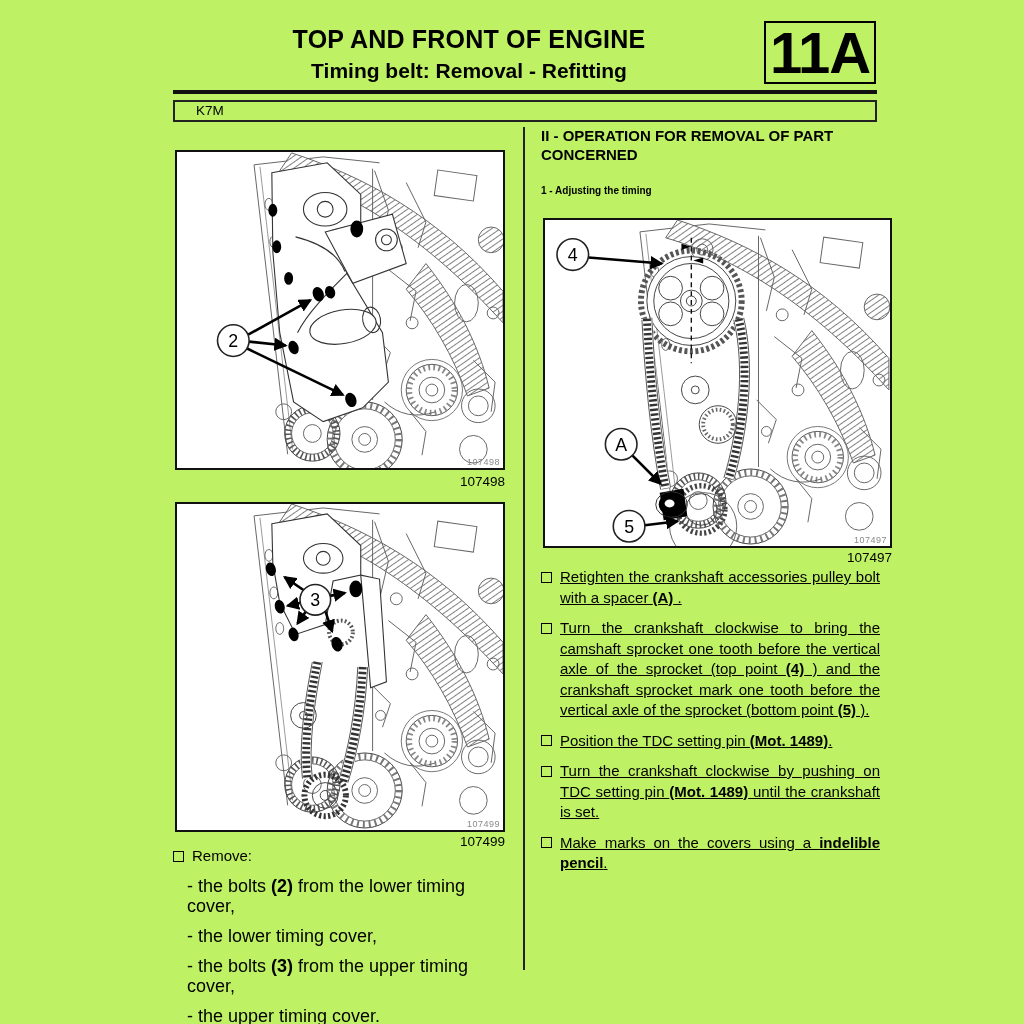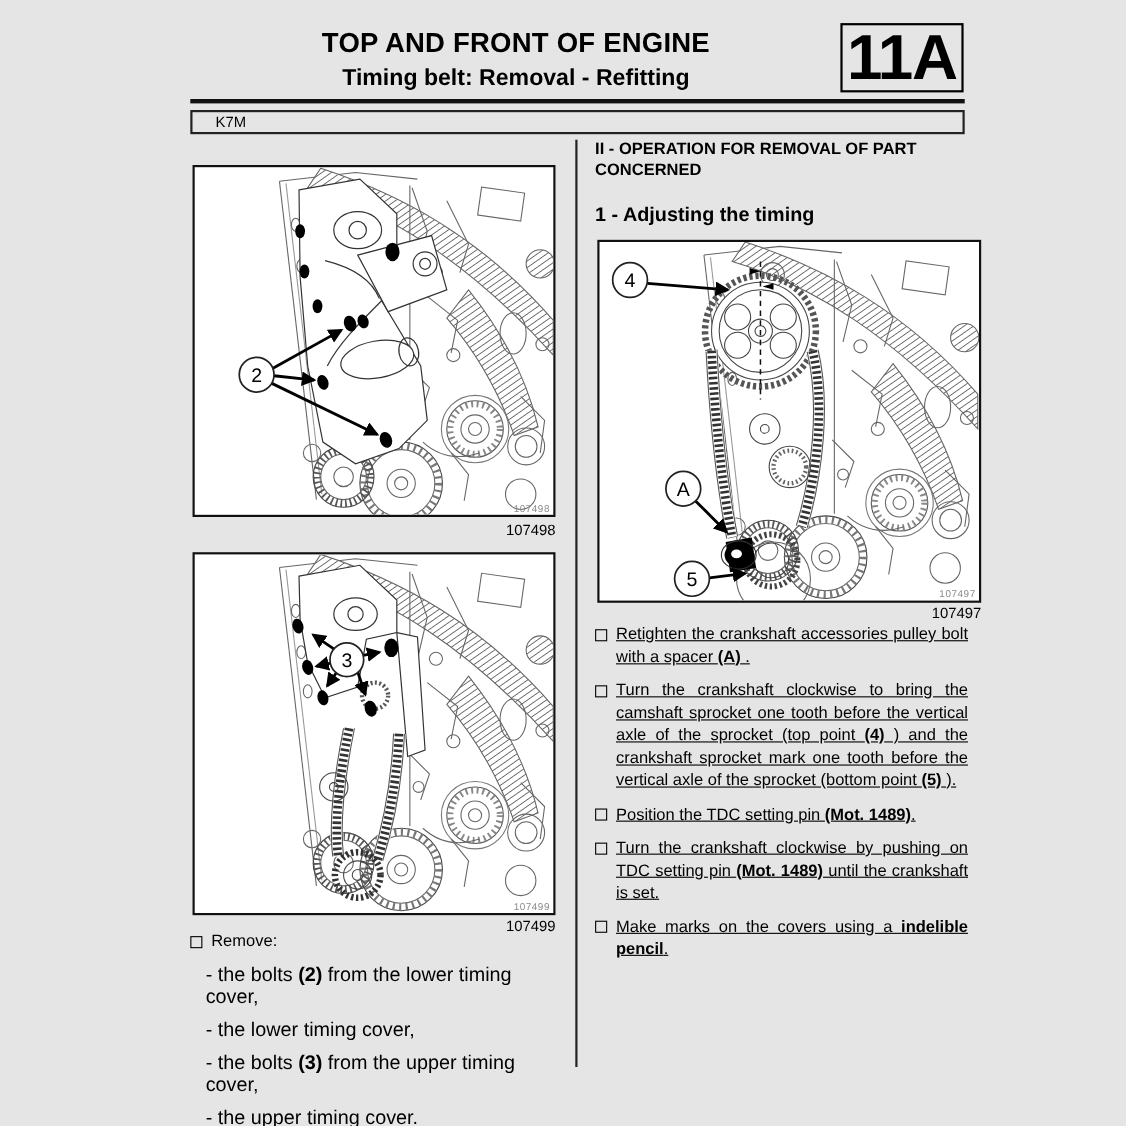--- a/index.html
+++ b/index.html
@@ -1,16 +1,16 @@
 <!DOCTYPE html>
 <html><head>
 <meta charset="utf-8">
 <style>
   html,body{margin:0;padding:0;background:#ffffff;}
-  .page{position:relative;width:1024px;height:1024px;background:#e5e5e5;overflow:hidden;
+  .page{position:relative;width:1024px;height:1024px;background:#bef264;overflow:hidden;
         font-family:"Liberation Sans", sans-serif;color:#000;}
   
   .titles{position:absolute;left:173px;top:22px;width:592px;text-align:center;}
   .title{font-size:25px;font-weight:bold;letter-spacing:.2px;line-height:34px;}
   .subtitle{font-size:21px;font-weight:bold;line-height:30px;}
   .section-box{position:absolute;left:764px;top:21px;width:112px;height:63px;
         border:2.5px solid #000;box-sizing:border-box;display:flex;align-items:center;justify-content:center;}
   .section-box span{font-size:58px;font-weight:bold;letter-spacing:-1px;line-height:1;}
   .rule{position:absolute;left:173px;top:90px;width:704px;height:4px;background:#111;}
   .engine-box{position:absolute;left:173px;top:100px;width:704px;height:22px;border:2px solid #222;
@@ -22,21 +22,21 @@
   .fig-inner-id{position:absolute;right:3px;bottom:1px;font-size:9px;color:#8a8a8a;letter-spacing:.5px;}
   .fig-label{position:absolute;text-align:right;font-size:13.5px;color:#000;}
   #fig1{left:175px;top:150px;width:330px;height:320px;}
   #fig1-label{left:175px;top:474px;width:330px;}
   #fig2{left:175px;top:502px;width:330px;height:330px;}
   #fig2-label{left:175px;top:834px;width:330px;}
   #fig3{left:543px;top:218px;width:349px;height:330px;}
   #fig3-label{left:543px;top:550px;width:349px;}
   
   .rc-heading{position:absolute;left:541px;top:126px;width:338px;font-size:15px;font-weight:bold;line-height:19px;}
-  .rc-sub{position:absolute;left:541px;top:185px;width:338px;font-size:18px;font-weight:bold;}
+  .rc-sub{position:absolute;left:541px;top:185px;width:338px;font-size:10px;font-weight:bold;}
   .steps{position:absolute;left:541px;top:567px;width:339px;}
   .step{display:flex;margin-bottom:10px;}
   .sq{flex:0 0 9px;width:9px;height:9px;border:1.6px solid #000;margin:4.5px 8px 0 0;}
   .step p{margin:0;flex:1;font-size:15px;line-height:20.5px;text-align:justify;text-decoration:underline;}
   .remove-block{position:absolute;left:173px;top:846px;width:345px;}
   .remove-head{display:flex;font-size:15px;line-height:20px;}
   .remove-items{margin-left:14px;}
   .remove-items p{margin:10px 0 0 0;font-size:18px;line-height:20px;}
   b{font-weight:bold;}
 </style>

